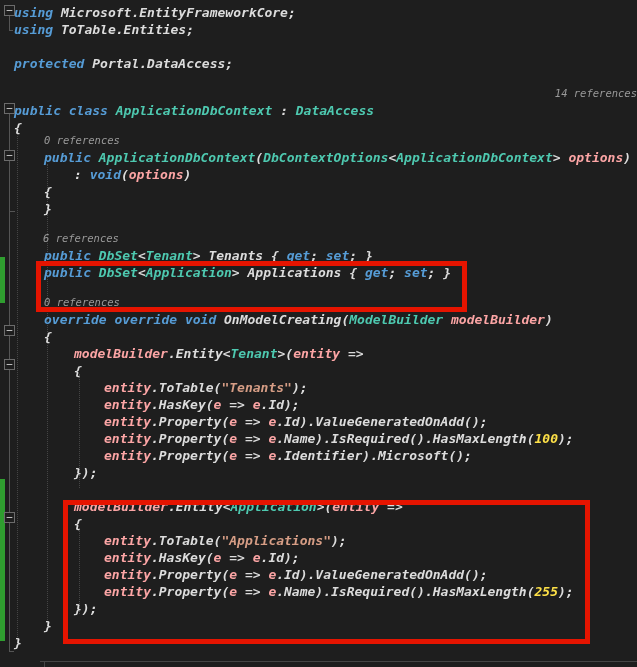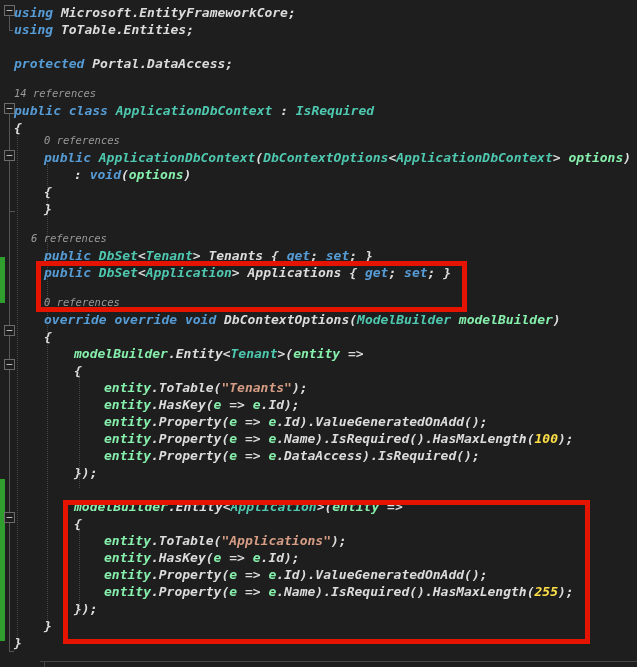--- a/index.html
+++ b/index.html
@@ -35,64 +35,64 @@
   .changebar{position:absolute;left:0;width:5px;}
   .cb1{top:257px;height:46px;}
   .cb2{top:479px;height:162px;}
   
   .redbox{position:absolute;border-style:solid;border-width:5px;z-index:5;pointer-events:none;}
   .rb1{left:36px;top:261px;width:421px;height:41px;}
   .rb2{left:63px;top:500px;width:517px;height:134px;}
   .bottom-line{position:absolute;left:40px;right:0;top:661px;height:1px;background:#454545;}
   .bottom-tick{position:absolute;left:44px;top:661px;width:1px;height:6px;background:#454545;}
 </style>
-<style>.k{color:#569cd6}.t{color:#4ec9b0}.p{color:#dcdcdc}.v{color:#86efac}.s{color:#d69d85}.n{color:#fde047}.line.lens{color:#9a9a9a}.redbox{border-color:#e51400}.changebar{background:#2f9e2f}</style></head>
+<style>.k{color:#569cd6}.t{color:#4ec9b0}.p{color:#dcdcdc}.v{color:#fca5a5}.s{color:#d69d85}.n{color:#fde047}.line.lens{color:#9a9a9a}.redbox{border-color:#e51400}.changebar{background:#2f9e2f}</style></head>
 <body style="background: rgb(30, 30, 30);">
 
 <div class="editor" style="background: rgb(30, 30, 30);">
   <div class="outline-line"></div>
   <div class="outline-foot"></div>
   <div class="using-bracket"></div>
   <div class="ctor-tick"></div>
   <div class="indent-guide g1"></div>
   <div class="indent-guide g2"></div>
   <div class="indent-guide g3"></div>
   <div class="indent-guide g4"></div>
   <div class="changebar cb1"></div>
   <div class="changebar cb2"></div>
 
   <div id="code" class="code">
       <div class="line code" style="padding-left: 14px;"><span class="tok k">using</span><span class="tok p"> Microsoft.EntityFrameworkCore;</span></div>
       <div class="line code" style="padding-left: 14px;"><span class="tok k">using</span><span class="tok p"> ToTable.Entities;</span></div>
       <div class="line blank" style="padding-left: 14px;"></div>
       <div class="line code" style="padding-left: 14px;"><span class="tok k">protected</span><span class="tok p"> Portal.DataAccess;</span></div>
       <div class="line blank" style="padding-left: 14px;"></div>
-      <div class="line lens" style="padding-left: 14px;">14 references</div>
-      <div class="line code" style="padding-left: 14px;"><span class="tok k">public</span><span class="tok p"> </span><span class="tok k">class</span><span class="tok p"> </span><span class="tok t">ApplicationDbContext</span><span class="tok p"> : </span><span class="tok t">IsRequired</span></div>
+      <div class="line lens" style="padding-left: 14px; text-align: right;">14 references</div>
+      <div class="line code" style="padding-left: 14px;"><span class="tok k">public</span><span class="tok p"> </span><span class="tok k">class</span><span class="tok p"> </span><span class="tok t">ApplicationDbContext</span><span class="tok p"> : </span><span class="tok t">DataAccess</span></div>
       <div class="line code" style="padding-left: 14px;"><span class="tok p">{</span></div>
       <div class="line lens" style="padding-left: 44px;">0 references</div>
       <div class="line code" style="padding-left: 44px;"><span class="tok k">public</span><span class="tok p"> </span><span class="tok t">ApplicationDbContext</span><span class="tok p">(</span><span class="tok t">DbContextOptions</span><span class="tok p">&lt;</span><span class="tok t">ApplicationDbContext</span><span class="tok p">&gt; </span><span class="tok v">options</span><span class="tok p">)</span></div>
       <div class="line code" style="padding-left: 74px;"><span class="tok p">: </span><span class="tok k">void</span><span class="tok p">(</span><span class="tok v">options</span><span class="tok p">)</span></div>
       <div class="line code" style="padding-left: 44px;"><span class="tok p">{</span></div>
       <div class="line code" style="padding-left: 44px;"><span class="tok p">}</span></div>
       <div class="line blank" style="padding-left: 14px;"></div>
-      <div class="line lens" style="padding-left: 31px;">6 references</div>
+      <div class="line lens" style="padding-left: 43px;">6 references</div>
       <div class="line code" style="padding-left: 44px;"><span class="tok k">public</span><span class="tok p"> </span><span class="tok t">DbSet</span><span class="tok p">&lt;</span><span class="tok t">Tenant</span><span class="tok p">&gt; Tenants { </span><span class="tok k">get</span><span class="tok p">; </span><span class="tok k">set</span><span class="tok p">; }</span></div>
       <div class="line code" style="padding-left: 44px;"><span class="tok k">public</span><span class="tok p"> </span><span class="tok t">DbSet</span><span class="tok p">&lt;</span><span class="tok t">Application</span><span class="tok p">&gt; Applications { </span><span class="tok k">get</span><span class="tok p">; </span><span class="tok k">set</span><span class="tok p">; }</span></div>
       <div class="line blank" style="padding-left: 14px;"></div>
       <div class="line lens" style="padding-left: 44px;">0 references</div>
-      <div class="line code" style="padding-left: 44px;"><span class="tok k">override</span><span class="tok p"> </span><span class="tok k">override</span><span class="tok p"> </span><span class="tok k">void</span><span class="tok p"> DbContextOptions(</span><span class="tok t">ModelBuilder</span><span class="tok p"> </span><span class="tok v">modelBuilder</span><span class="tok p">)</span></div>
+      <div class="line code" style="padding-left: 44px;"><span class="tok k">override</span><span class="tok p"> </span><span class="tok k">override</span><span class="tok p"> </span><span class="tok k">void</span><span class="tok p"> OnModelCreating(</span><span class="tok t">ModelBuilder</span><span class="tok p"> </span><span class="tok v">modelBuilder</span><span class="tok p">)</span></div>
       <div class="line code" style="padding-left: 44px;"><span class="tok p">{</span></div>
       <div class="line code" style="padding-left: 74px;"><span class="tok v">modelBuilder</span><span class="tok p">.Entity&lt;</span><span class="tok t">Tenant</span><span class="tok p">&gt;(</span><span class="tok v">entity</span><span class="tok p"> =&gt;</span></div>
       <div class="line code" style="padding-left: 74px;"><span class="tok p">{</span></div>
       <div class="line code" style="padding-left: 104px;"><span class="tok v">entity</span><span class="tok p">.ToTable(</span><span class="tok s">"Tenants"</span><span class="tok p">);</span></div>
       <div class="line code" style="padding-left: 104px;"><span class="tok v">entity</span><span class="tok p">.HasKey(</span><span class="tok v">e</span><span class="tok p"> =&gt; </span><span class="tok v">e</span><span class="tok p">.Id);</span></div>
       <div class="line code" style="padding-left: 104px;"><span class="tok v">entity</span><span class="tok p">.Property(</span><span class="tok v">e</span><span class="tok p"> =&gt; </span><span class="tok v">e</span><span class="tok p">.Id).ValueGeneratedOnAdd();</span></div>
       <div class="line code" style="padding-left: 104px;"><span class="tok v">entity</span><span class="tok p">.Property(</span><span class="tok v">e</span><span class="tok p"> =&gt; </span><span class="tok v">e</span><span class="tok p">.Name).IsRequired().HasMaxLength(</span><span class="tok n">100</span><span class="tok p">);</span></div>
-      <div class="line code" style="padding-left: 104px;"><span class="tok v">entity</span><span class="tok p">.Property(</span><span class="tok v">e</span><span class="tok p"> =&gt; </span><span class="tok v">e</span><span class="tok p">.DataAccess).IsRequired();</span></div>
+      <div class="line code" style="padding-left: 104px;"><span class="tok v">entity</span><span class="tok p">.Property(</span><span class="tok v">e</span><span class="tok p"> =&gt; </span><span class="tok v">e</span><span class="tok p">.Identifier).Microsoft();</span></div>
       <div class="line code" style="padding-left: 74px;"><span class="tok p">});</span></div>
       <div class="line blank" style="padding-left: 14px;"></div>
       <div class="line code" style="padding-left: 74px;"><span class="tok v">modelBuilder</span><span class="tok p">.Entity&lt;</span><span class="tok t">Application</span><span class="tok p">&gt;(</span><span class="tok v">entity</span><span class="tok p"> =&gt;</span></div>
       <div class="line code" style="padding-left: 74px;"><span class="tok p">{</span></div>
       <div class="line code" style="padding-left: 104px;"><span class="tok v">entity</span><span class="tok p">.ToTable(</span><span class="tok s">"Applications"</span><span class="tok p">);</span></div>
       <div class="line code" style="padding-left: 104px;"><span class="tok v">entity</span><span class="tok p">.HasKey(</span><span class="tok v">e</span><span class="tok p"> =&gt; </span><span class="tok v">e</span><span class="tok p">.Id);</span></div>
       <div class="line code" style="padding-left: 104px;"><span class="tok v">entity</span><span class="tok p">.Property(</span><span class="tok v">e</span><span class="tok p"> =&gt; </span><span class="tok v">e</span><span class="tok p">.Id).ValueGeneratedOnAdd();</span></div>
       <div class="line code" style="padding-left: 104px;"><span class="tok v">entity</span><span class="tok p">.Property(</span><span class="tok v">e</span><span class="tok p"> =&gt; </span><span class="tok v">e</span><span class="tok p">.Name).IsRequired().HasMaxLength(</span><span class="tok n">255</span><span class="tok p">);</span></div>
       <div class="line code" style="padding-left: 74px;"><span class="tok p">});</span></div>
       <div class="line code" style="padding-left: 44px;"><span class="tok p">}</span></div>

